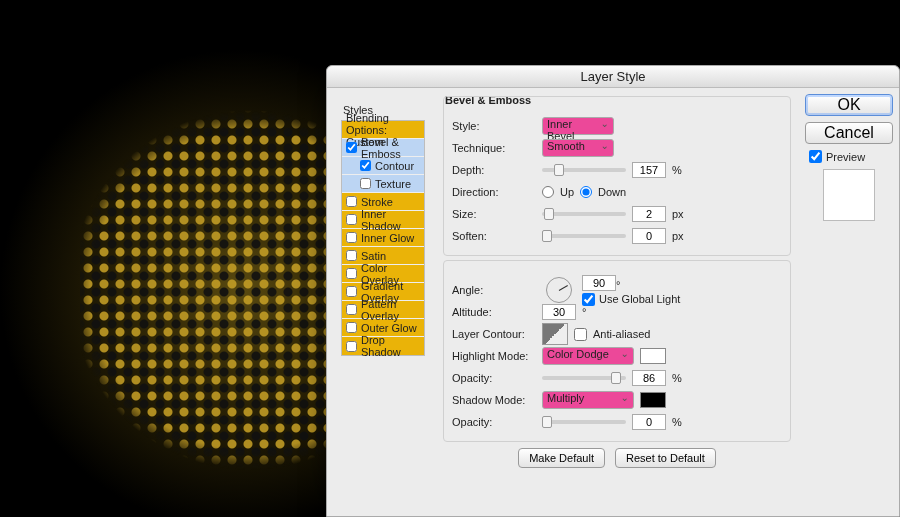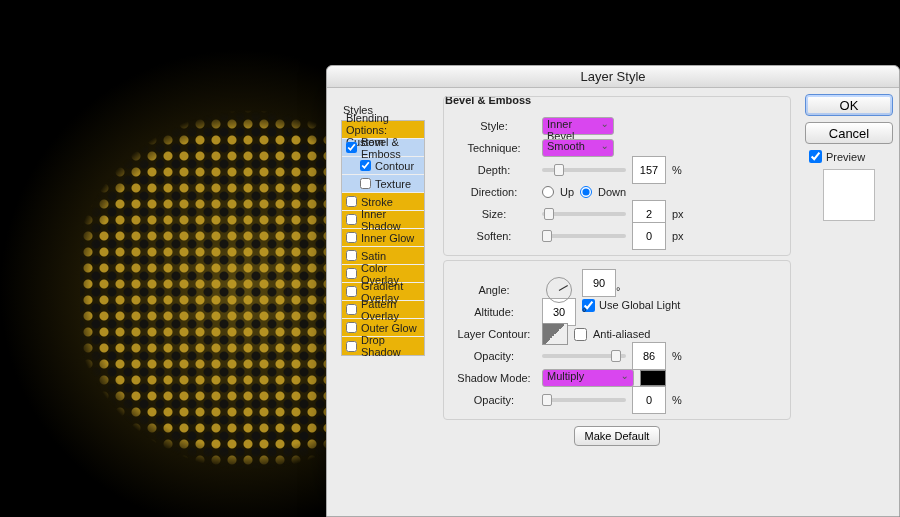--- a/index.html
+++ b/index.html
@@ -52,36 +52,36 @@
 .row.sub { padding-left: 18px; }
 .row.selected { background: #bcd5f3; }
 .row input[type=checkbox]{ width:11px; height:11px; }
 
 .mid-col { flex:1; padding: 4px 8px 0 4px; }
 .sec-title { font-weight:bold; font-size:11px; margin: 2px 0 2px 2px; }
 .sec-sub { font-weight:bold; font-size:11px; margin-left: 12px; }
 .group { border:1px solid #d0d0d0; border-radius:4px; padding: 18px 8px 8px 8px; margin-top:-12px; position:relative; }
 .group.second { margin-top: 4px; }
 .ctl-row { display:flex; align-items:center; height:22px; gap:6px; }
-.lbl { width: 84px; text-align:center; font-size:11px; }
-.sel { flex:0 0 72px; height:18px; font-size:11px; background:#d946ef; border:1px solid #aaa; border-radius:3px; padding:0 14px 0 4px; position:relative; }
+.lbl { width: 84px; text-align:left; font-size:11px; }
+.sel { flex:0 0 72px; height:18px; font-size:11px; background:#ec4899; border:1px solid #aaa; border-radius:3px; padding:0 14px 0 4px; position:relative; }
 .sel.wide { flex:0 0 92px; }
 .sel::after { content:"⌄"; position:absolute; right:4px; top:0; font-size:10px; color:#555; }
 .slider { flex:0 0 84px; height:4px; background:#cfcfcf; border-radius:2px; position:relative; }
 .slider .thumb { position:absolute; top:-4px; width:10px; height:12px; background:#f5f5f5; border:1px solid #999; border-radius:2px; }
-.num { width:34px; height:28px; font-size:11px; border:1px solid #aaa; background:#fff; text-align:center; }
+.num { width:34px; height:16px; font-size:11px; border:1px solid #aaa; background:#fff; text-align:center; }
 .unit { font-size:11px; }
 input[type=radio]{ width:12px; height:12px; }
 .gloss-swatch { width:26px; height:22px; border:1px solid #999; background:linear-gradient(135deg,#777 0 50%,#eee 50% 100%); }
 .color-swatch { width:26px; height:16px; border:1px solid #888; }
 .angle-widget { width:26px; height:26px; border:1px solid #999; border-radius:50%; position:relative; margin:0 4px; }
 .angle-widget::before { content:""; position:absolute; left:50%; top:50%; width:10px; height:1px; background:#333; transform-origin:left center; transform:rotate(-30deg); }
 
 .right-col { width: 100px; padding: 6px; }
-.btn { display:block; width:88px; height:22px; margin:0 auto 6px; font-size:13px;
+.btn { display:block; width:88px; height:22px; margin:0 auto 6px; font-size:16px;
   background:linear-gradient(#fff,#e4e4e4); border:1px solid #9a9a9a; border-radius:4px; cursor:pointer; }
 .btn.default { border-color:#5b8dd8; box-shadow:0 0 0 2px rgba(100,160,255,.4) inset; }
 .preview-row { display:flex; align-items:center; gap:4px; margin:4px 0 6px 4px; }
 .preview-swatch { width:52px; height:52px; background:#fff; border:1px solid #bbb; margin-left:18px; }
 
 .footer-btns { display:flex; justify-content:center; gap:10px; margin-top:6px; }
 .small-btn { height:20px; padding:0 10px; font-size:11px; background:linear-gradient(#fff,#e4e4e4); border:1px solid #999; border-radius:4px; cursor:pointer; }
 </style>
 </head>
 <body>
@@ -219,20 +219,25 @@
           <input class="num" value="30" style="">
             <span class="unit">°</span>
         </div>
         <div class="ctl-row">
           <span class="lbl">Layer Contour:</span>
           <div class="gloss-swatch"></div>
           <input type="checkbox" style="">
           <span>Anti-aliased</span>
         </div>
         <div class="ctl-row">
+          <span class="lbl">Highlight Mode:</span>
+          <div class="sel wide">Color Dodge</div>
+          <div class="color-swatch" style="background:#fff"></div>
+        </div>
+        <div class="ctl-row">
           <span class="lbl">Opacity:</span>
           <div class="slider">
               <div class="thumb" style="left:82%"></div>
             </div>
           <input class="num" value="86" style="">
           <span class="unit">%</span>
         </div>
         <div class="ctl-row">
           <span class="lbl">Shadow Mode:</span>
           <div class="sel wide">Multiply</div>
@@ -243,20 +248,21 @@
           <div class="slider">
               <div class="thumb" style="left:0"></div>
             </div>
           <input class="num" value="0" style="">
           <span class="unit">%</span>
         </div>
       </div>
 
       <div class="footer-btns">
         <button class="small-btn">Make Default</button>
+        <button class="small-btn">Reset to Default</button>
       </div>
     </div>
 
     <div class="right-col">
       <button class="btn default">OK</button>
       <button class="btn">Cancel</button>
       <div class="preview-row">
         <input type="checkbox" checked="" style="">
         <span>Preview</span>
       </div>

